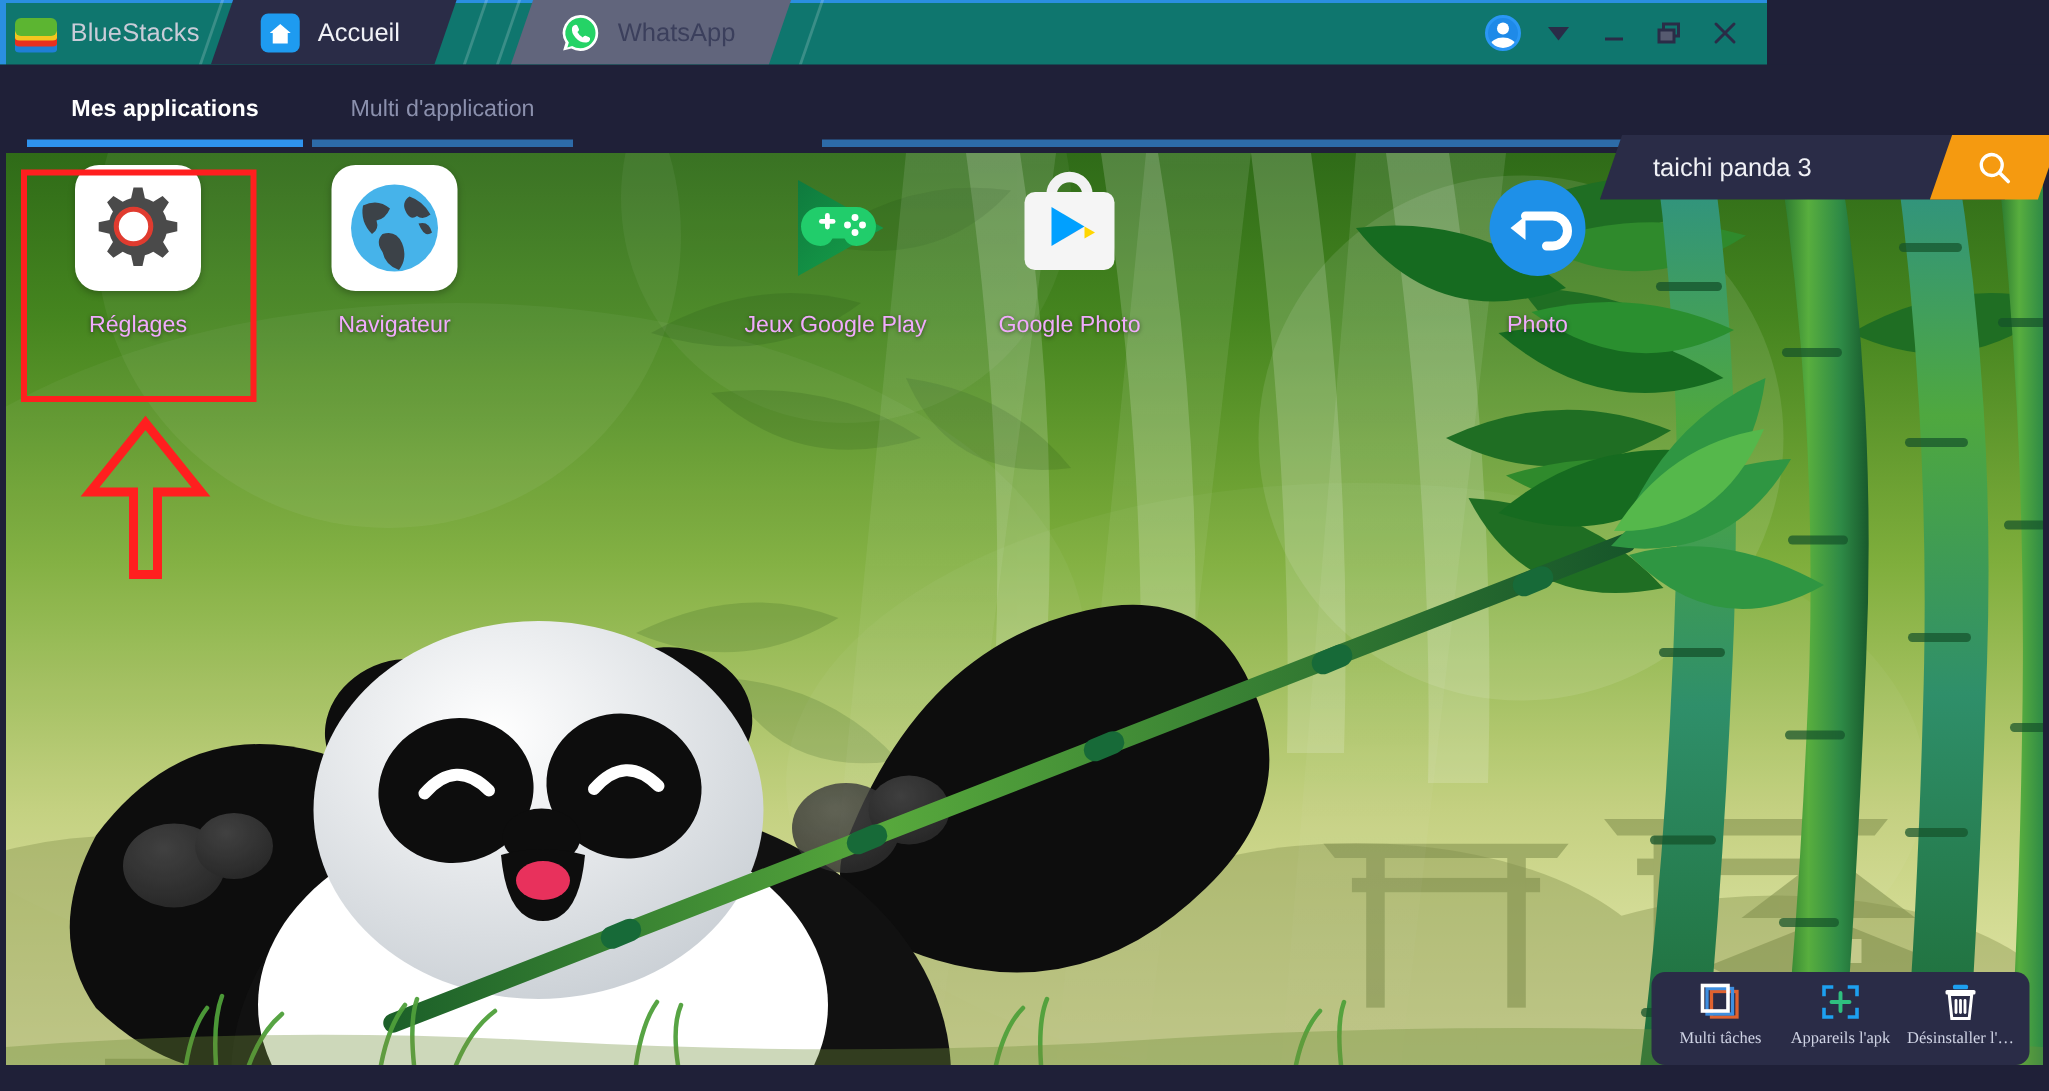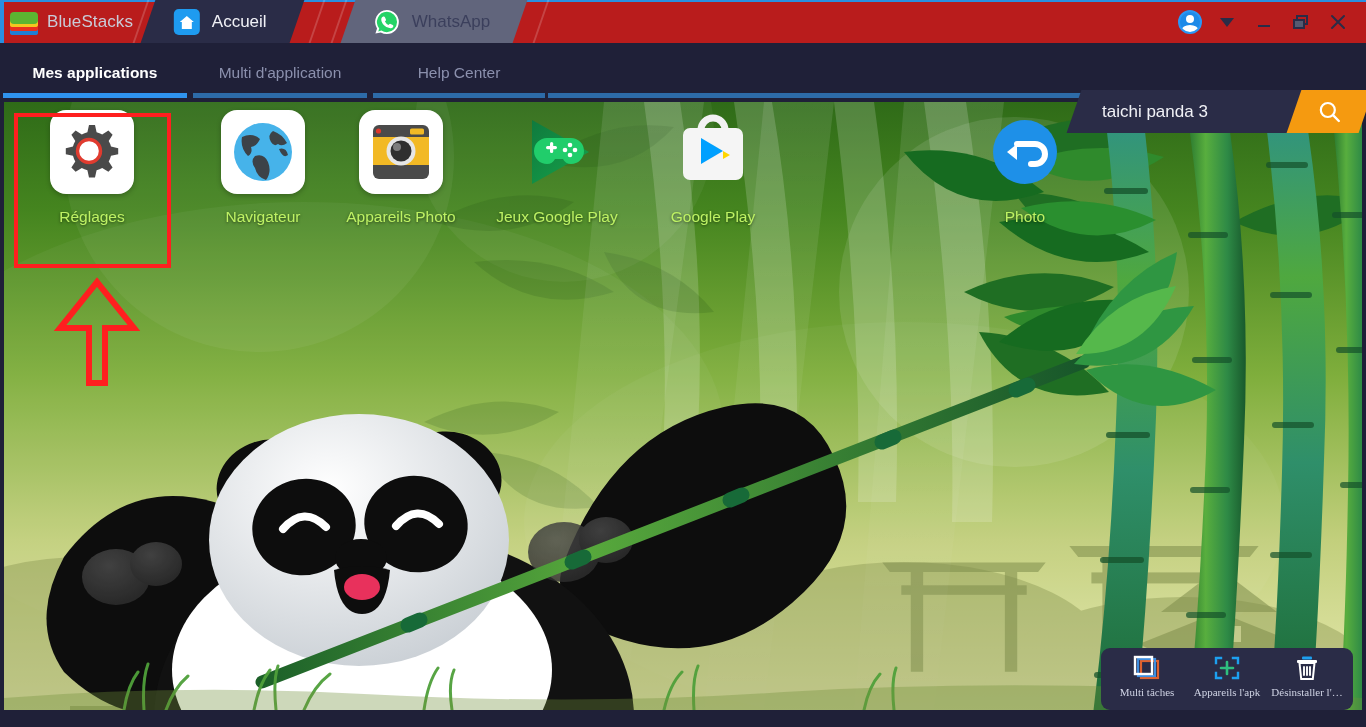--- a/index.html
+++ b/index.html
@@ -6,22 +6,22 @@
   html,body { width:1366px; height:727px; overflow:hidden; }
   body {
     font-family:"Liberation Sans", sans-serif;
     background:#1f2038;
     -webkit-font-smoothing:antialiased;
   }
   #app { position:relative; width:1366px; height:727px; background:#1f2038; overflow:hidden; }
 
   
   .titlebar {
-    position:absolute; left:0; top:0; width:1366px; height:43px;
-    background:#b91c1c; overflow:hidden;
+    position:absolute; left:0; top:0; width:1178px; height:43px;
+    background:#0f766e; overflow:hidden;
   }
   .tb-underline { position:absolute; left:0; top:0; width:1366px; height:2px; background:#2a8fe0; }
 
   .brand { position:absolute; left:10px; top:0; height:43px; display:flex; align-items:center; gap:9px; z-index:6; }
   .bs-logo { width:28px; height:26px; position:relative; }
   .bs-layer { position:absolute; left:0; border-radius:3px/2px; }
   .bs-l-blue  { bottom:0px;  width:28px; height:8px;  background:#1f7fd6; }
   .bs-l-red   { bottom:4px;  width:28px; height:8px;  background:#e8301f; }
   .bs-l-yellow{ bottom:8px;  width:28px; height:8px;  background:#f4c61f; }
   .bs-l-green { bottom:11px; width:28px; height:12px; background:#5cb531; border-radius:4px; }
@@ -54,21 +54,21 @@
   .wc { width:37px; height:43px; display:flex; align-items:center; justify-content:center; cursor:default; }
   .avatar-btn { width:24px; height:24px; border-radius:50%; background:#1e8ae8; position:relative; overflow:hidden; border:2px solid #2a97f5; }
   .av-head { position:absolute; left:50%; top:3px; transform:translateX(-50%); width:8px; height:8px; border-radius:50%; background:#fff; }
   .av-body { position:absolute; left:50%; bottom:-4px; transform:translateX(-50%); width:17px; height:11px; border-radius:50% 50% 0 0; background:#fff; }
 
   
   .navbar {
     position:absolute; left:0; top:43px; width:1366px; height:59px;
     background:#1f2038;
   }
-  .navtabs { position:absolute; left:0; top:0; height:55px; display:flex; }
+  .navtabs { position:absolute; left:15px; top:0; height:55px; display:flex; }
   .navtab {
     display:flex; align-items:center; justify-content:center;
     height:55px; font-size:15.5px; position:relative;
   }
   .navtab .nt-text { position:relative; top:2px; }
   .nt-0 { width:190px; }
   .nt-1 { width:180px; }
   .nt-2 { width:178px; }
   .navtab.active .nt-text { color:#ffffff; font-weight:bold; }
   .navtab:not(.active) .nt-text { color:#8b90ad; }
@@ -113,21 +113,21 @@
   }
   .app-icon-box {
     width:84px; height:84px; margin:0 auto 12px auto; position:relative;
   }
   .app-tile {
     width:84px; height:84px; border-radius:16px; background:#ffffff;
     display:flex; align-items:center; justify-content:center;
     box-shadow:0 2px 5px rgba(0,0,0,.25);
   }
   .app-label {
-    color:#bef264; font-size:15.5px; line-height:22px;
+    color:#f0abfc; font-size:15.5px; line-height:22px;
     text-shadow:0 1px 3px rgba(0,0,0,.55);
     padding:0 6px;
   }
 
   
   .hl-box {
     position:absolute; left:14px; top:113px; width:157px; height:155px;
     border:4px solid #ff1f1f; z-index:30; pointer-events:none;
   }
   .hl-arrow { position:absolute; left:32px; top:268px; z-index:30; pointer-events:none; }
@@ -467,36 +467,20 @@
               <path d="M23,35 q9,-3 13,6 q4,10 -2,18 q-9,-3 -11,-12 q-5,-7 0,-12 Z"></path>
               <path d="M41,10 q9,3 14,12 q-5,4 -9,1 q-4,3 -7,-2 q-4,-7 2,-11 Z"></path>
               <path d="M47,28 q7,-2 9,6 q-5,4 -9,-6 Z"></path>
             </g>
           </svg>
         </div>
       </div>
       <div class="app-label">Navigateur</div>
     </div>
 
-    <div class="appitem" style="left:323px;">
-      <div class="app-icon-box">
-        <div class="app-tile">
-          <svg width="62" height="58" viewBox="0 0 62 58">
-            <rect x="3" y="2" width="56" height="54" rx="6" fill="#4a4a4a"></rect>
-            <rect x="3" y="14" width="56" height="28" fill="#f2b925"></rect>
-            <circle cx="8.5" cy="8" r="2.6" fill="#e0372b"></circle>
-            <rect x="40" y="5.5" width="14" height="6" rx="1.6" fill="#f2b925"></rect>
-            <circle cx="31" cy="28" r="14.5" fill="#e6e6e6"></circle>
-            <circle cx="31" cy="28" r="10.5" fill="#2f2f2f"></circle>
-            <circle cx="27" cy="24" r="4" fill="#7d7d7d"></circle>
-          </svg>
-        </div>
-      </div>
-      <div class="app-label">Appareils Photo</div>
-    </div>
 
     <div class="appitem" style="left:479px;">
       <div class="app-icon-box">
         <svg width="84" height="84" viewBox="0 0 84 84">
           <defs>
             <linearGradient id="ggTri" x1="0" y1="0" x2="1" y2="1">
               <stop offset="0" stop-color="#0f7a3e"></stop>
               <stop offset="1" stop-color="#16a34a"></stop>
             </linearGradient>
           </defs>
@@ -521,21 +505,21 @@
           <path d="M30,20 a12,12 0 0 1 24,0" stroke="#f2f2f2" stroke-width="7" fill="none"></path>
           <rect x="12" y="18" width="60" height="52" rx="7" fill="#f5f5f5"></rect>
           <g transform="translate(28,28)">
             <path d="M2,0 L24,13 L2,26 Z" fill="#00a0ff"></path>
             <path d="M2,0 L18,9.5 L24,13 L2,0 Z" fill="#00e676"></path>
             <path d="M2,26 L18,16.5 L24,13 L2,26 Z" fill="#ff3a44"></path>
             <path d="M24,13 L31,17 L24,21 Z" fill="#ffd600"></path>
           </g>
         </svg>
       </div>
-      <div class="app-label">Google Play</div>
+      <div class="app-label">Google Photo</div>
     </div>
 
 
     <div class="appitem" style="left:947px;">
       <div class="app-icon-box">
         <svg width="84" height="84" viewBox="0 0 84 84">
           <circle cx="42" cy="42" r="32" fill="#1e90e8"></circle>
           <path d="M34,34 L52,34 a10,10 0 0 1 0,20 L48,54" stroke="#ffffff" stroke-width="6" fill="none" stroke-linecap="round" stroke-linejoin="round"></path>
           <path d="M34,34 L34,34 L24,42 L34,50 Z" fill="#ffffff"></path>
         </svg>
@@ -596,24 +580,20 @@
     <div class="nav-rest-underline"></div>
     <div class="navtabs">
       <div class="navtab nt-0 active">
         <span class="nt-text">Mes applications</span>
         <span class="nt-underline"></span>
       </div>
       <div class="navtab nt-1">
         <span class="nt-text">Multi d'application</span>
         <span class="nt-underline"></span>
       </div>
-      <div class="navtab nt-2">
-        <span class="nt-text">Help Center</span>
-        <span class="nt-underline"></span>
-      </div>
     </div>
 
     <div class="searchwrap">
       <div class="searchbox">
         <input class="search-input" type="text" value="taichi panda 3" style="">
       </div>
       <button class="search-btn">
         <svg width="24" height="24" viewBox="0 0 24 24">
           <circle cx="10" cy="10" r="7" fill="none" stroke="#ffffff" stroke-width="2.2"></circle>
           <path d="M15.2,15.2 L21,21" stroke="#ffffff" stroke-width="2.4" stroke-linecap="round"></path>

